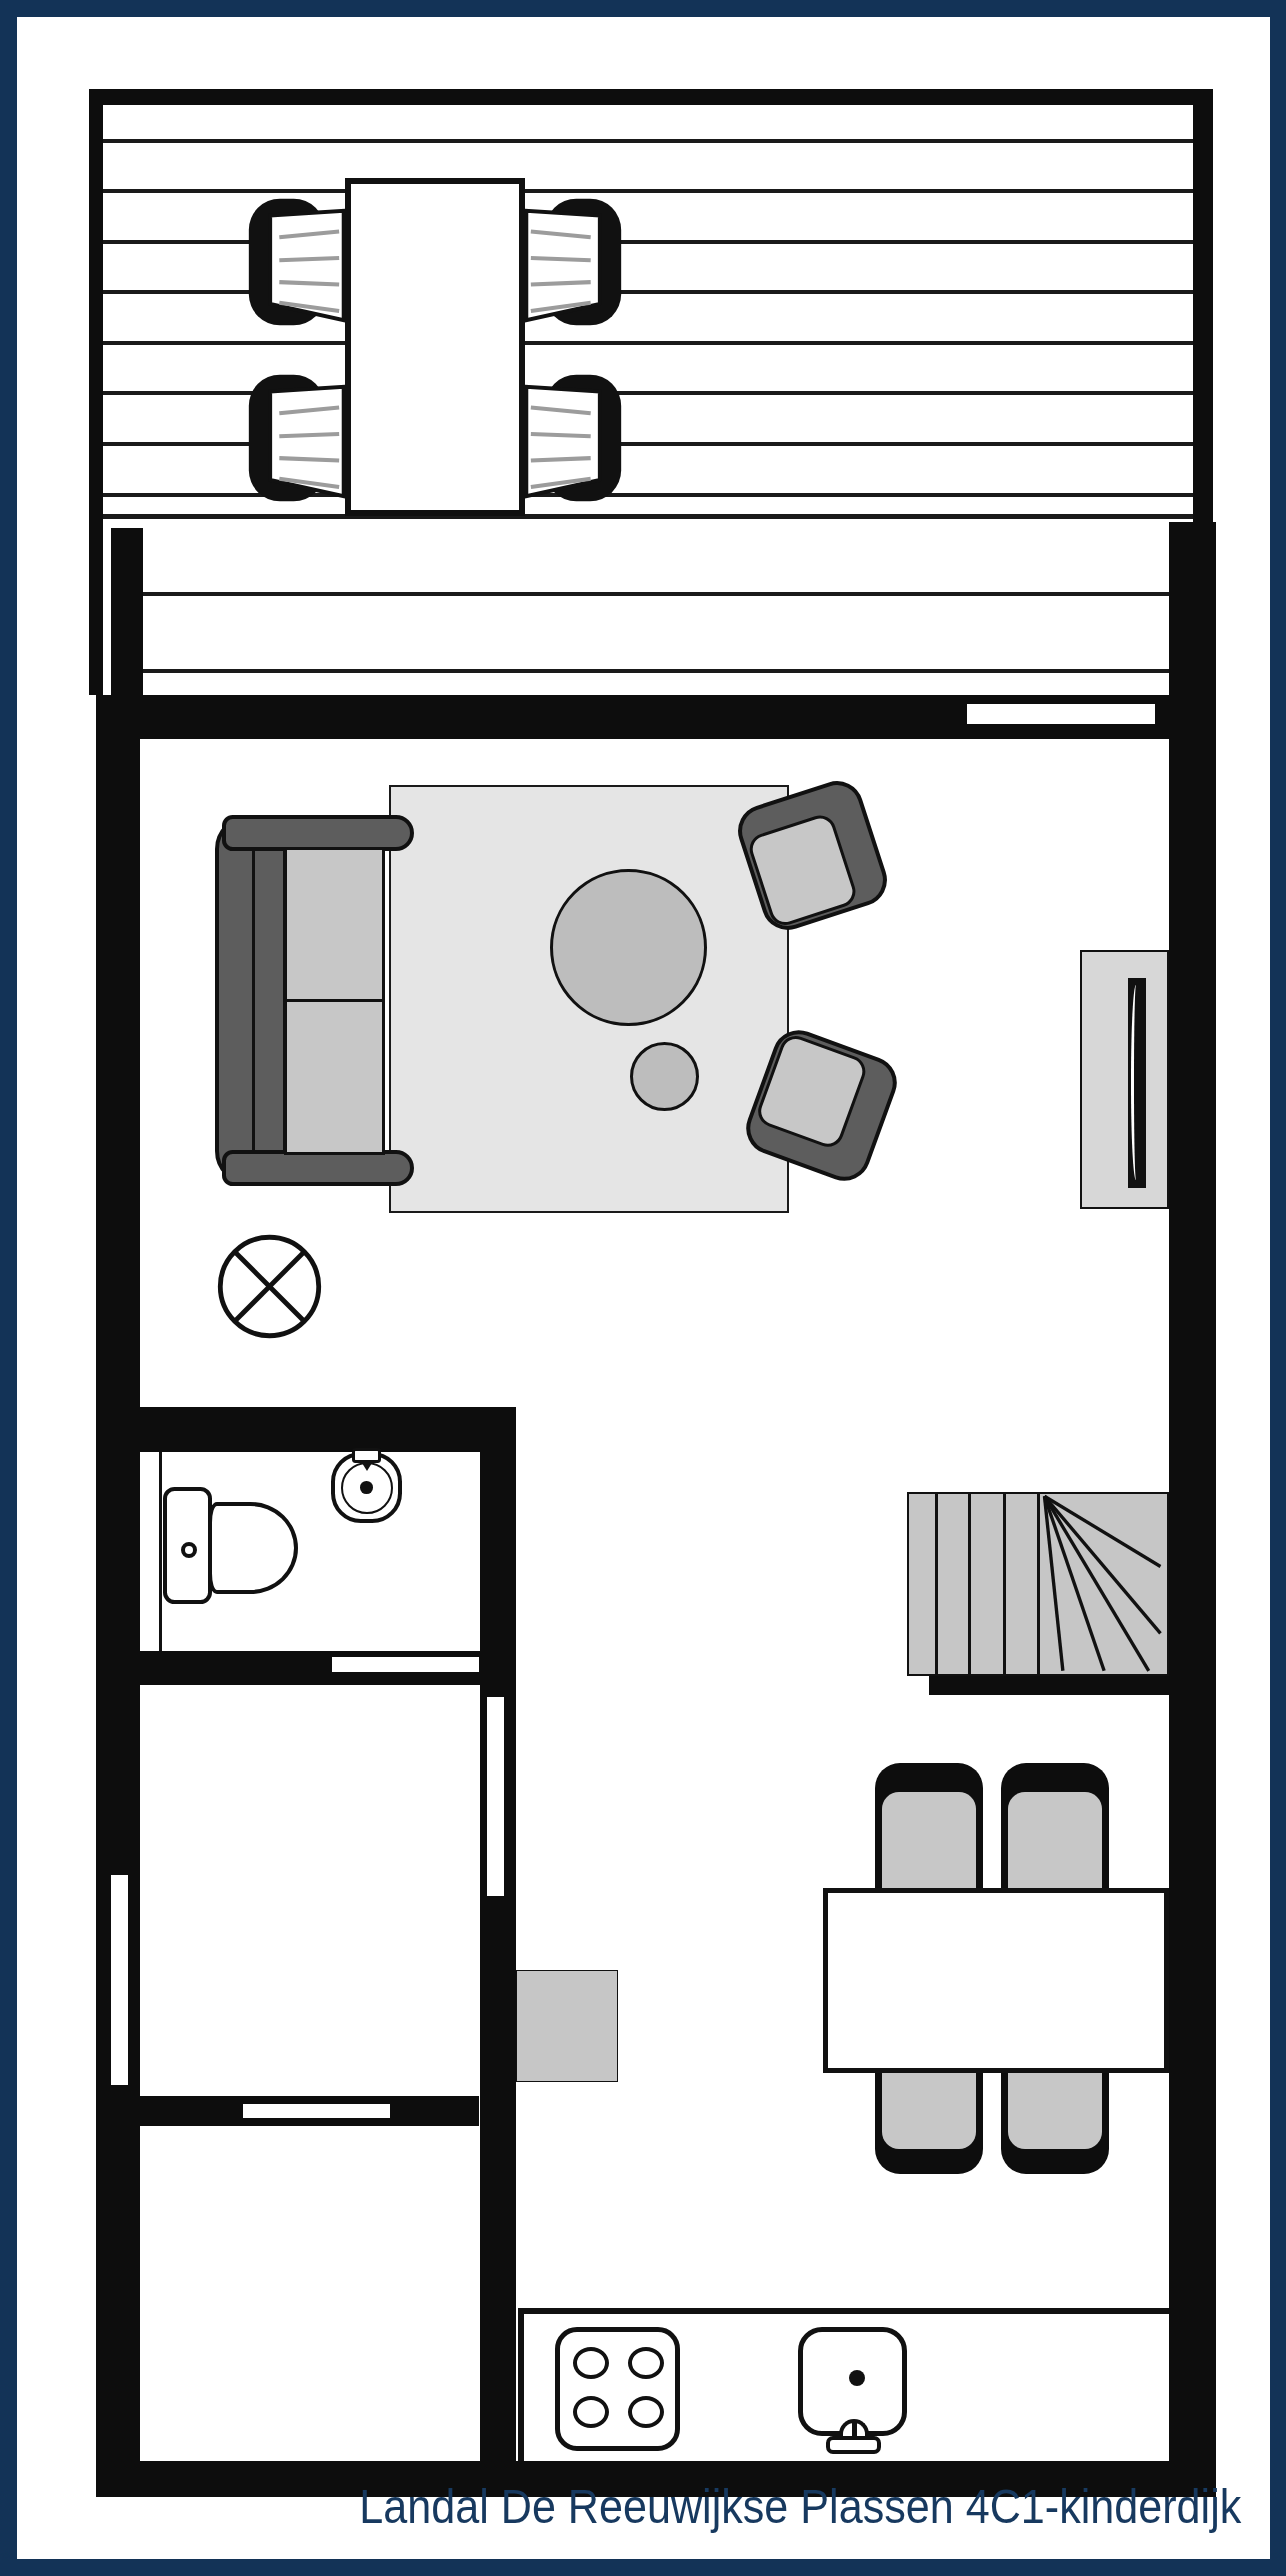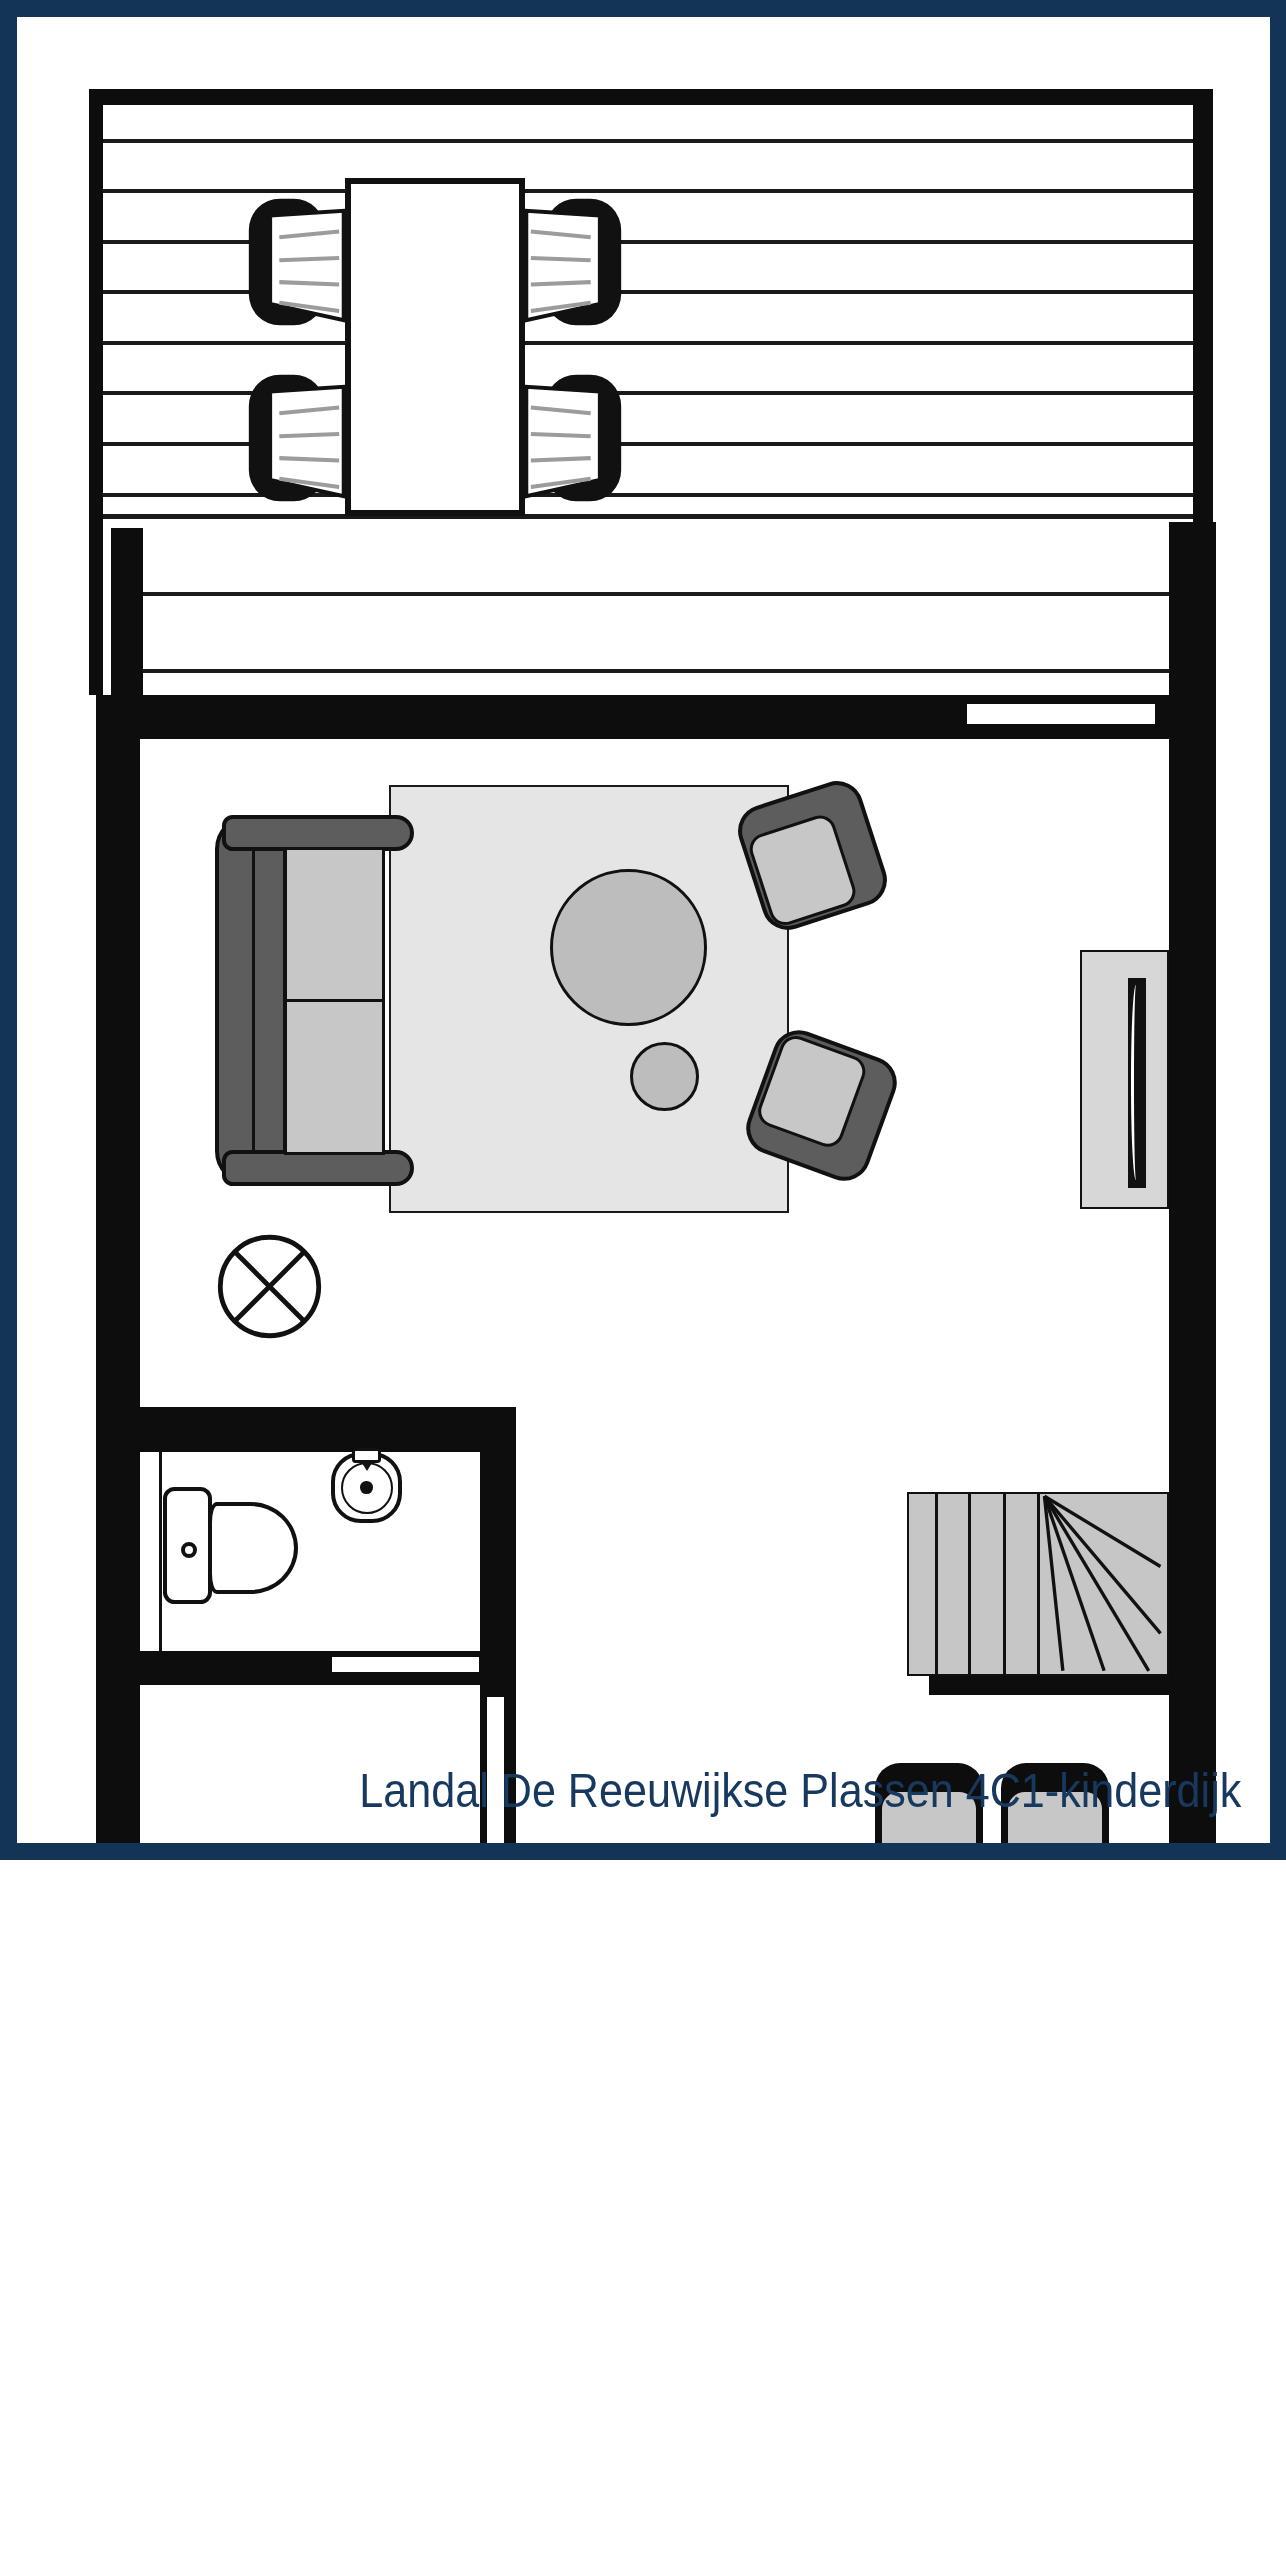--- a/index.html
+++ b/index.html
@@ -1,21 +1,21 @@
 <!DOCTYPE html>
 <html style="--navy: #133357; --caption: #17395f; --wall: #0d0d0d; --ink: #111111; --dark: #5d5d5d; --cushion: #c7c7c7; --rug: #e5e5e5; --tablegray: #bdbdbd; --stair: #c6c6c6; --stripe: #9c9c9c; --radiator: #d7d7d7;font-size:9.2px"><head>
 <meta charset="utf-8">
 <style>
   :root{
     --navy:#133357; --caption:#17395f; --wall:#0d0d0d; --ink:#111111;
     --dark:#5d5d5d; --cushion:#c7c7c7; --rug:#e5e5e5; --tablegray:#bdbdbd;
     --stair:#c6c6c6; --stripe:#9c9c9c; --radiator:#d7d7d7;
   }
   html,body{margin:0;padding:0;background:#fff;}
-  #canvas{position:relative;width:1287px;height:1860px;background:#ffffff;
+  #canvas{position:relative;width:1287px;height:2576px;background:#ffffff;
           border:17px solid var(--navy);box-sizing:border-box;overflow:hidden;
           font-family:"Liberation Sans", sans-serif;}
   .abs{position:absolute;}
   .wall{position:absolute;background:var(--wall);}
   .slot{position:absolute;background:#ffffff;}
   .plank{position:absolute;height:4px;background:#1a1a1a;}
   .whiterect{position:absolute;background:#fff;border:6.3px solid var(--ink);box-sizing:border-box;}
   .deckchair{position:absolute;width:98px;height:130px;}
   .armchair{position:absolute;width:129px;height:129px;}
   .armchair .shell{position:absolute;inset:0;background:var(--dark);border:4.6px solid var(--ink);border-radius:26.4px;box-sizing:border-box;}

